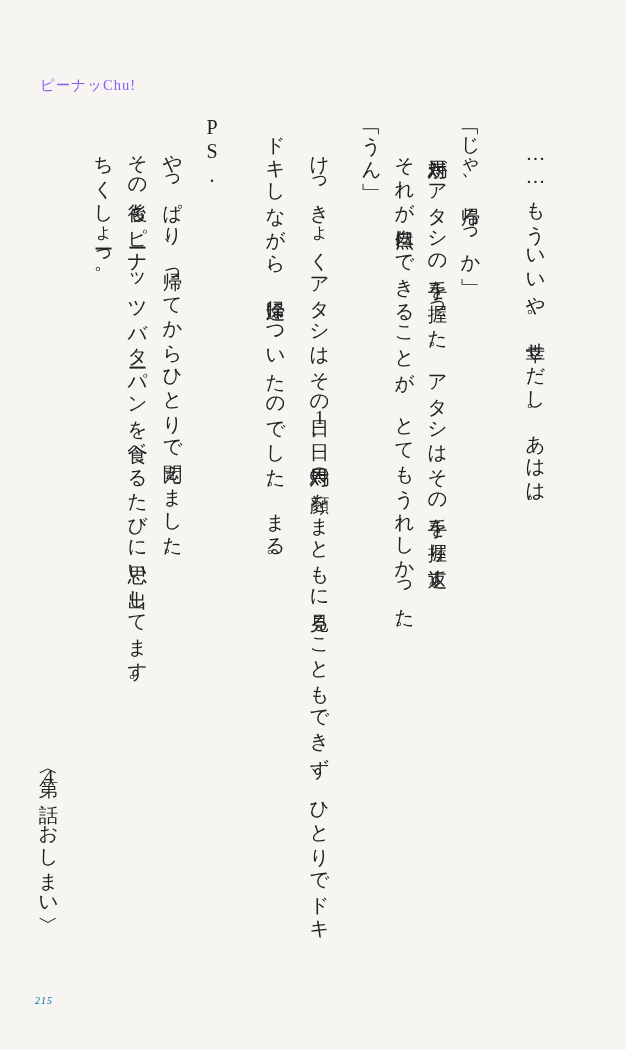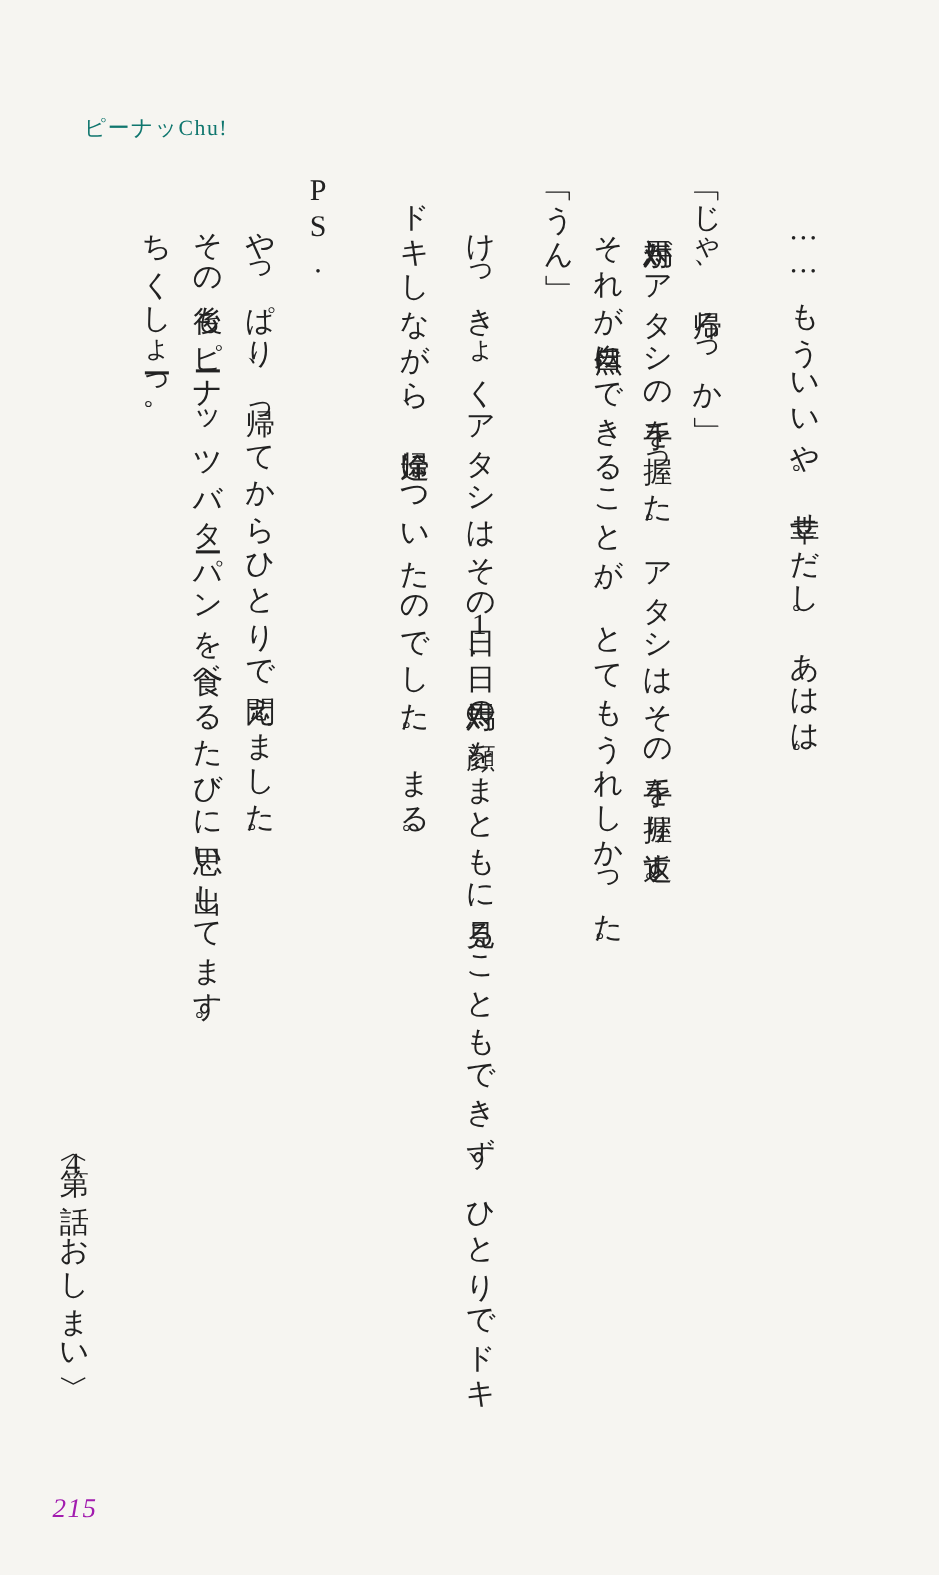--- a/index.html
+++ b/index.html
@@ -9,25 +9,25 @@
   .page {
     position: relative;
     width: 626px;
     height: 1050px;
     background: #f6f5f1;
     overflow: hidden;
     font-family: "Liberation Serif", "DejaVu Serif", serif;
   }
   .running-title {
     position: absolute;
-    left: 56px;
+    left: 40px;
     top: 76px;
     font-size: 14.5px;
     letter-spacing: 1px;
-    color: #0f766e;
+    color: #8b5cf6;
     writing-mode: horizontal-tb;
   }
   .vcol {
     position: absolute;
     writing-mode: vertical-rl;
     text-orientation: upright;
     white-space: nowrap;
     font-size: 19.5px;
     line-height: 22px;
     letter-spacing: 1.5px;
@@ -35,23 +35,23 @@
   }
   .vcol.latin {
     font-size: 20px;
     letter-spacing: 2px;
   }
   .page-number {
     position: absolute;
     left: 35px;
     top: 995px;
     font-style: italic;
-    font-size: 18px;
+    font-size: 10px;
     letter-spacing: 1px;
-    color: #a21caf;
+    color: #0369a1;
   }
 </style>
 </head>
 <body>
 
 <div class="page">
 
   <div class="running-title">ピーナッChu!</div>
 
   <div class="vcol" style="left:524px; top:143px;">……もういいや。幸せだし。あはは。</div>

